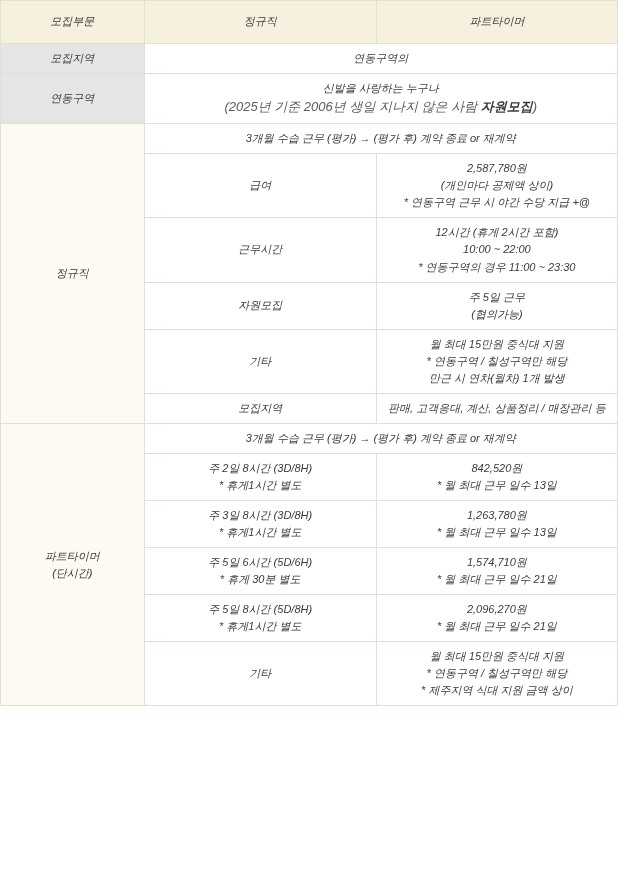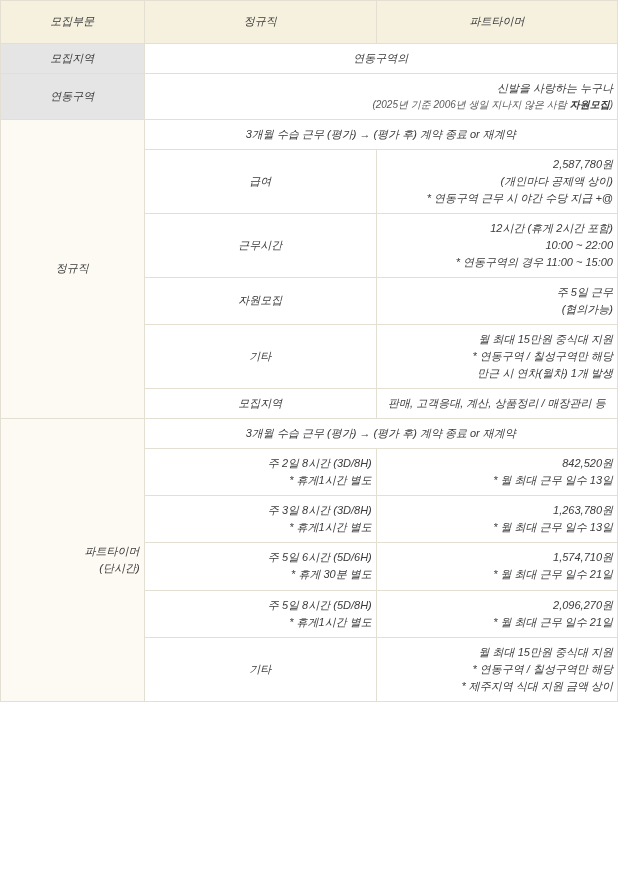--- a/index.html
+++ b/index.html
@@ -46,24 +46,23 @@
     margin-left: 12px;
   }
   td.sectionhead {
     background: #fcfaf2;
     font-weight: bold;
     color: #4a4436;
     font-size: 11.5px;
   }
   .line {
     display: block;
-    text-align: right;
   }
   .small {
-    font-size: 10px;
+    font-size: 13px;
     color: #5a5a5a;
   }
   .bold {
     font-weight: bold;
     color: #3a3a3a;
   }
   .sep-top td {
     border-top: 2px solid #e3dfd2;
   }
   .colA { width: 128px; }
@@ -113,21 +112,21 @@
         <span class="line">(개인마다 공제액 상이)</span>
         <span class="line">* 연동구역 근무 시 야간 수당 지급 +@</span>
       </td>
     </tr>
 
     <tr>
       <td>근무시간</td>
       <td>
         <span class="line">12시간 (휴게 2시간 포함)</span>
         <span class="line">10:00 ~ 22:00</span>
-        <span class="line">* 연동구역의 경우 11:00 ~ 15:00</span>
+        <span class="line">* 연동구역의 경우 11:00 ~ 23:30</span>
       </td>
     </tr>
 
     <tr>
       <td>자원모집</td>
       <td>
         <span class="line">주 5일 근무</span>
         <span class="line">(협의가능)</span>
       </td>
     </tr>

